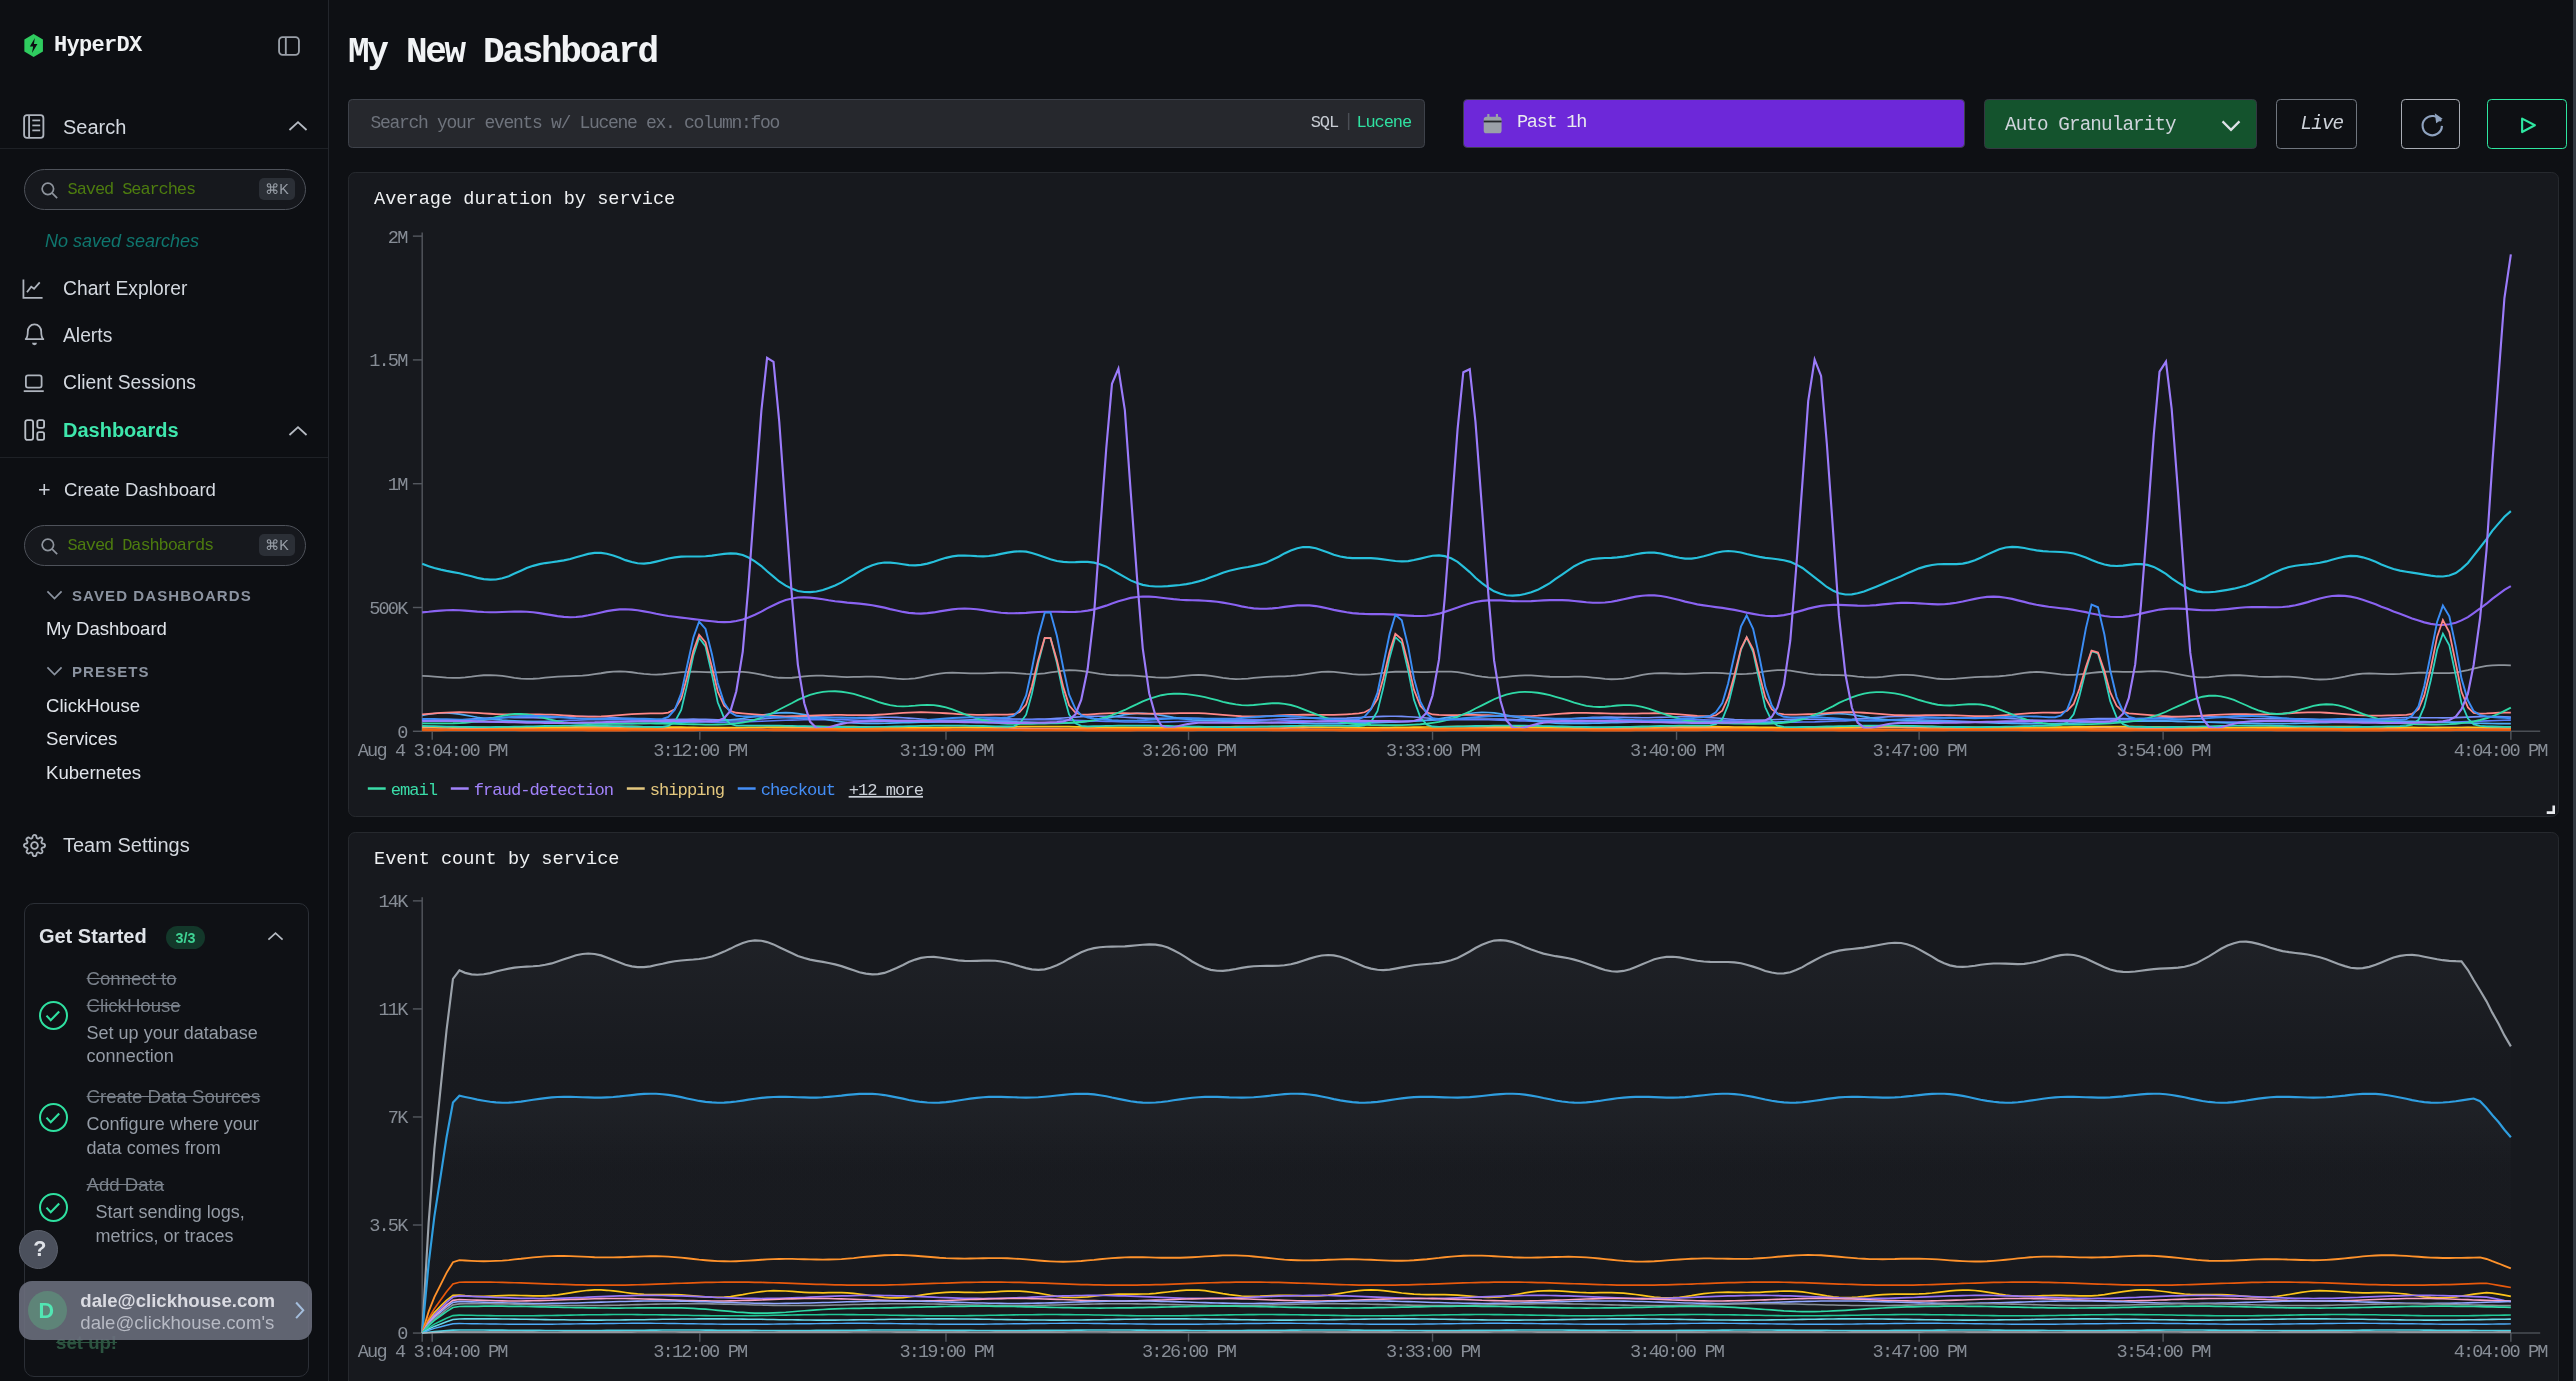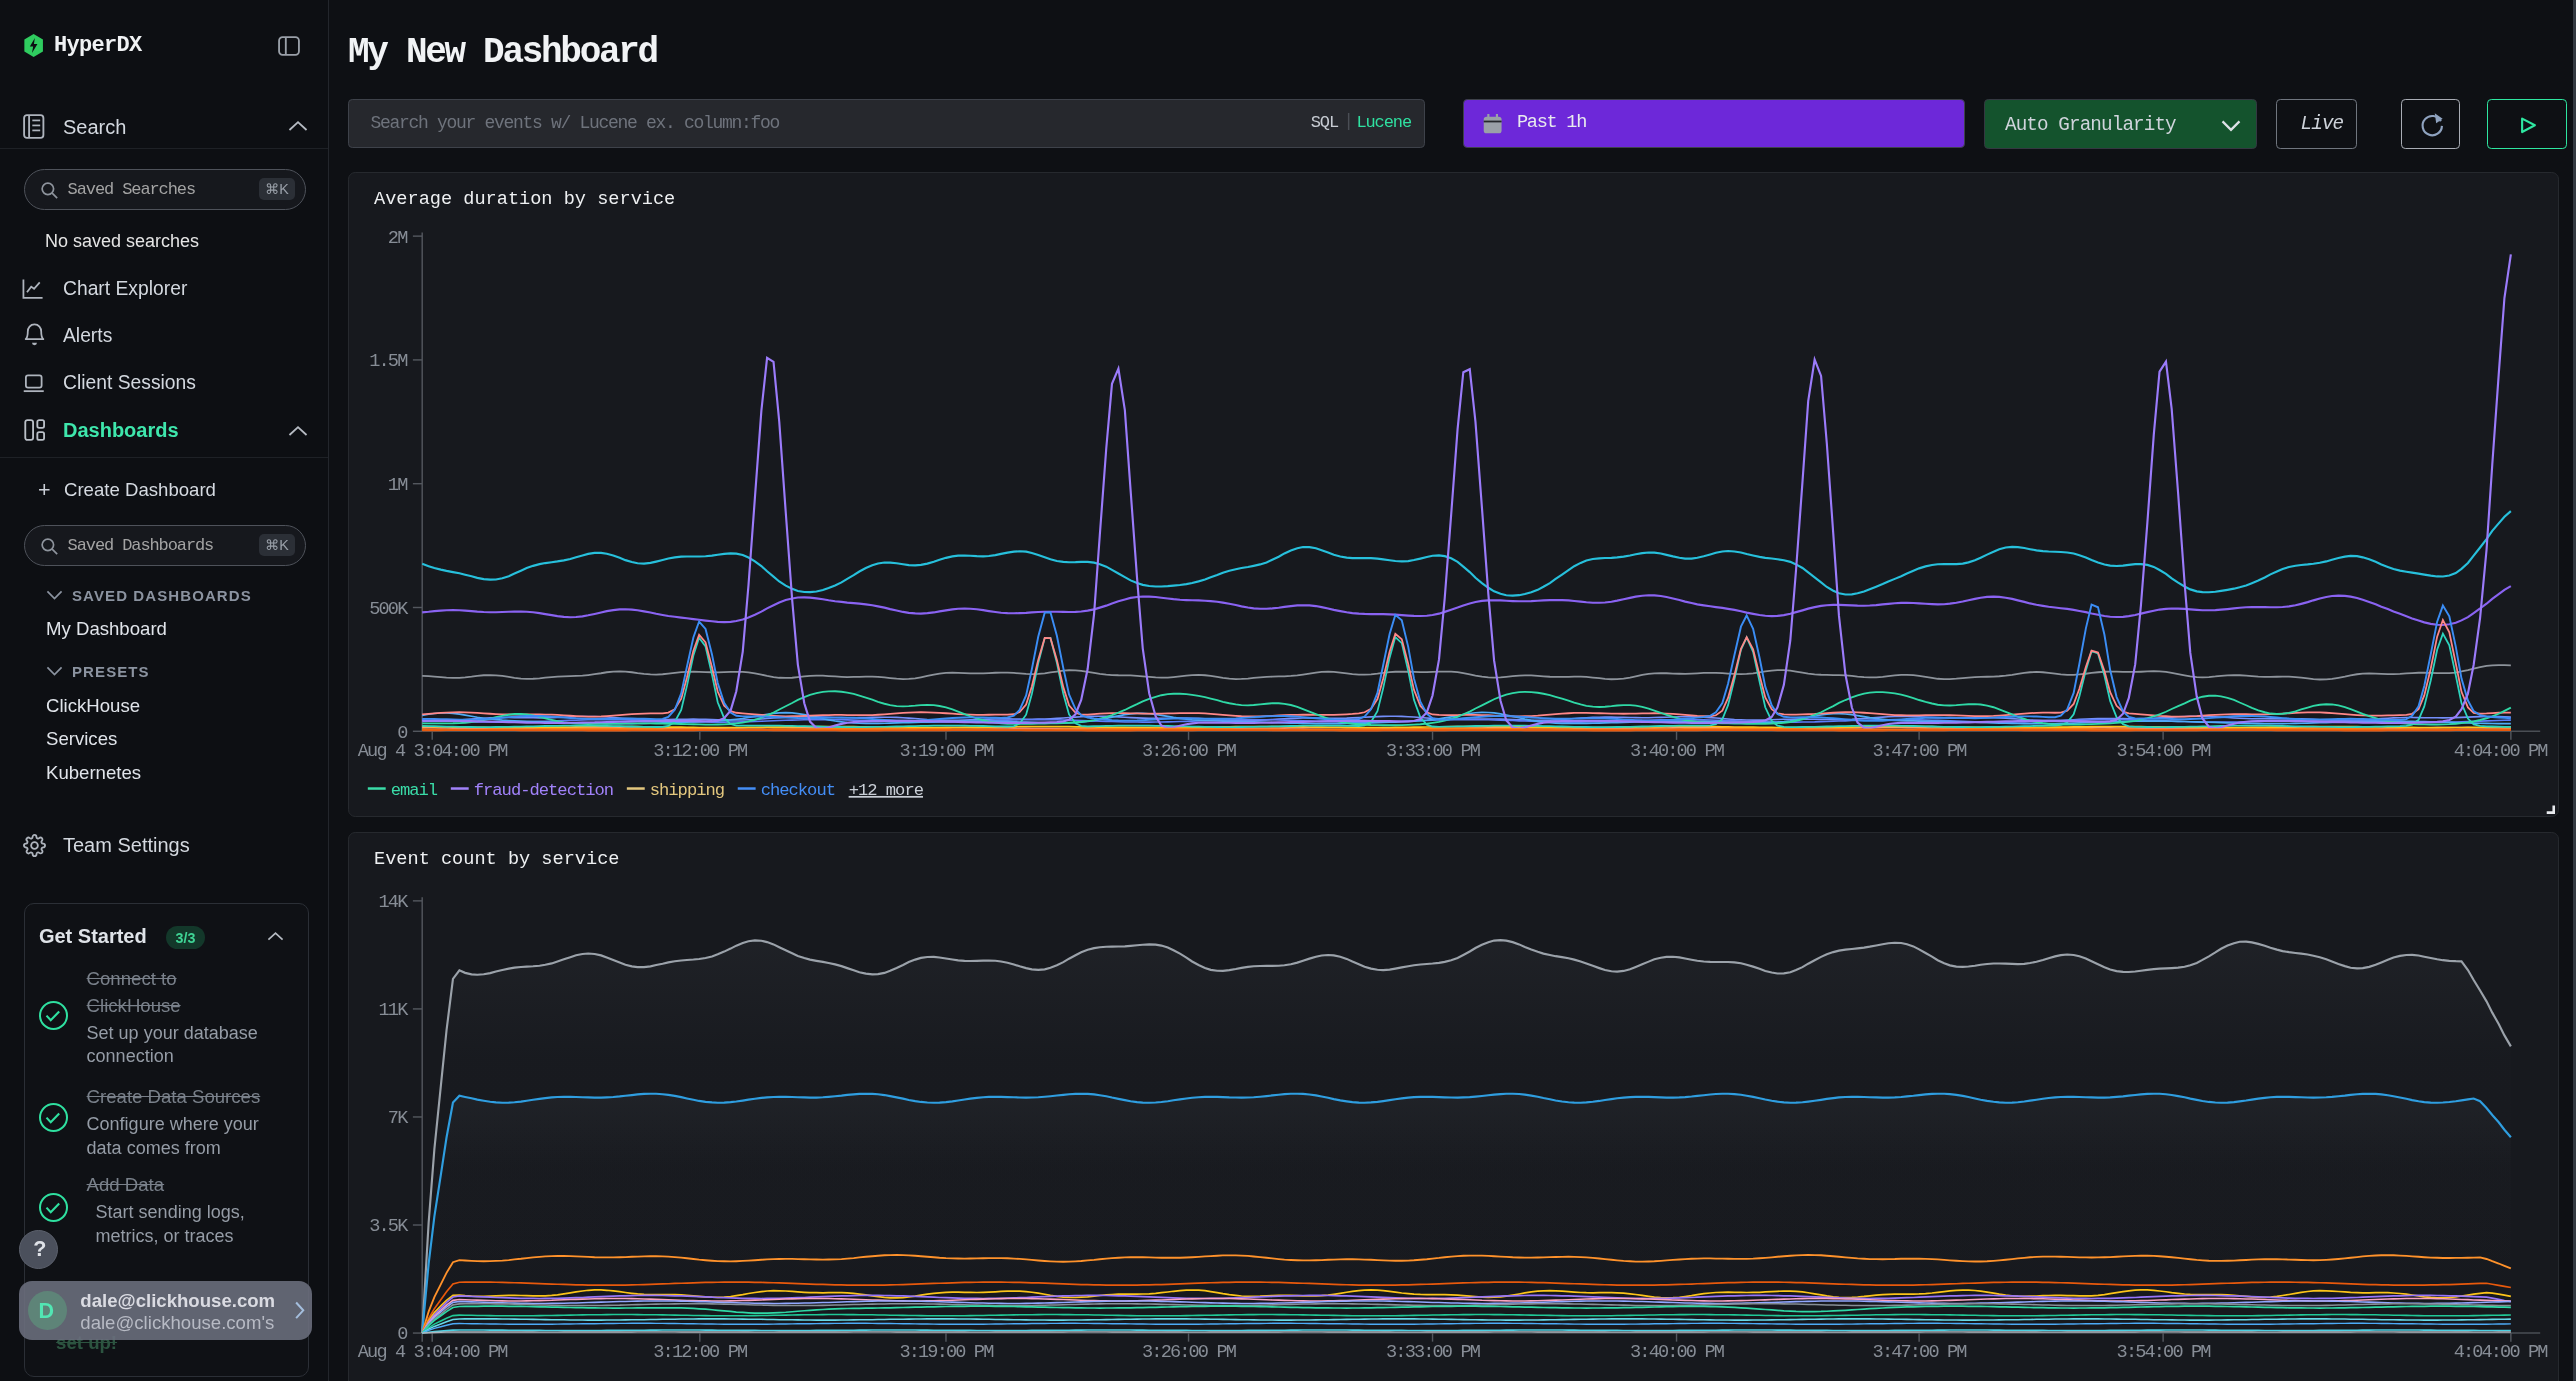--- a/index.html
+++ b/index.html
@@ -6,21 +6,21 @@
   html,body { width:2576px; height:1381px; overflow:hidden; background:#0e1014; }
   body { font-family:"Liberation Sans", sans-serif; position:relative; }
   .mono { font-family:"Liberation Mono", monospace; }
   .abs { position:absolute; }
 
   
   #sidebar { position:absolute; left:0; top:0; width:329px; height:1381px; background:#0d0f13; border-right:0.7px solid #23262c; }
   .hr { position:absolute; left:0; width:328px; height:0.7px; background:#1e2126; }
   .navtxt { color:#d3d8df; font-size:19.3px; }
   .pill { position:absolute; left:23.6px; width:282px; height:41px; border:0.7px solid #4e525a; border-radius:21px; background:#16181d; }
-  .pill .ph { position:absolute; left:43px; top:10px; font-family:"Liberation Mono",monospace; font-size:17px; letter-spacing:-1.1px; color:#a3a3a3; }
+  .pill .ph { position:absolute; left:43px; top:10px; font-family:"Liberation Mono",monospace; font-size:17px; letter-spacing:-1.1px; color:#4d7c0f; }
   .kbd { position:absolute; right:9.3px; top:7.9px; background:#2b2f36; border-radius:5px; color:#9aa0a9; font-size:14.3px; padding:2.9px 6.4px; }
   .seclbl { position:absolute; color:#8b93a0; font-size:15px; letter-spacing:1.1px; font-weight:bold; }
   .sideitem { position:absolute; left:46px; color:#e0e4ea; font-size:18.6px; }
 
   
   #gscard { position:absolute; left:23.6px; top:903px; width:285px; height:474px; border:0.7px solid #2b2f36; border-radius:10px; background:#0f1115; }
   .gs-title-line { color:#79808a; font-size:18.6px; text-decoration:line-through; }
   .gs-sub { color:#959ca6; font-size:18px; }
   .ckc { position:absolute; left:14.3px; width:29px; height:29px; border:2.1px solid #2fe0a0; border-radius:50%; }
 
@@ -80,21 +80,21 @@
   <div class="hr" style="top:148px"></div>
 
   <div class="pill" style="top:169px">
     <svg class="icon abs" style="left:15.7px;top:11.4px" width="18.6" height="18.6" viewBox="0 0 26 26">
       <circle cx="11" cy="11" r="8" fill="none" stroke="#8e949d" stroke-width="2.4"></circle>
       <line x1="17" y1="17" x2="24" y2="24" stroke="#8e949d" stroke-width="2.4"></line>
     </svg>
     <div class="ph">Saved Searches</div>
     <div class="kbd">⌘K</div>
   </div>
-  <div class="abs" style="left:45px;top:231px;color:#e5e5e5;font-size:18px;">No saved searches</div>
+  <div class="abs" style="left:45px;top:231px;color:#0f766e;font-size:18px;font-style:italic;">No saved searches</div>
 
   <svg class="icon abs" style="left:22px;top:278px" width="22" height="21.5" viewBox="0 0 31 30">
     <path d="M2 2 L2 28 L29 28" fill="none" stroke="#aeb4bd" stroke-width="2.5"></path>
     <path d="M7 20 L13 12 L17 15 L25 6" fill="none" stroke="#aeb4bd" stroke-width="2.5"></path>
   </svg>
   <div class="abs navtxt" style="left:63px;top:278px">Chart Explorer</div>
 
   <svg class="icon abs" style="left:23.6px;top:323px" width="21" height="24" viewBox="0 0 29 34">
     <path d="M14.5 2 C8.5 2 5 6.8 5 12 C5 20 2 23 2 23 L27 23 C27 23 24 20 24 12 C24 6.8 20.5 2 14.5 2 Z" fill="none" stroke="#aeb4bd" stroke-width="2.5" stroke-linejoin="round"></path>
     <path d="M11 28 a3.5 3.5 0 0 0 7 0" fill="#aeb4bd"></path>

